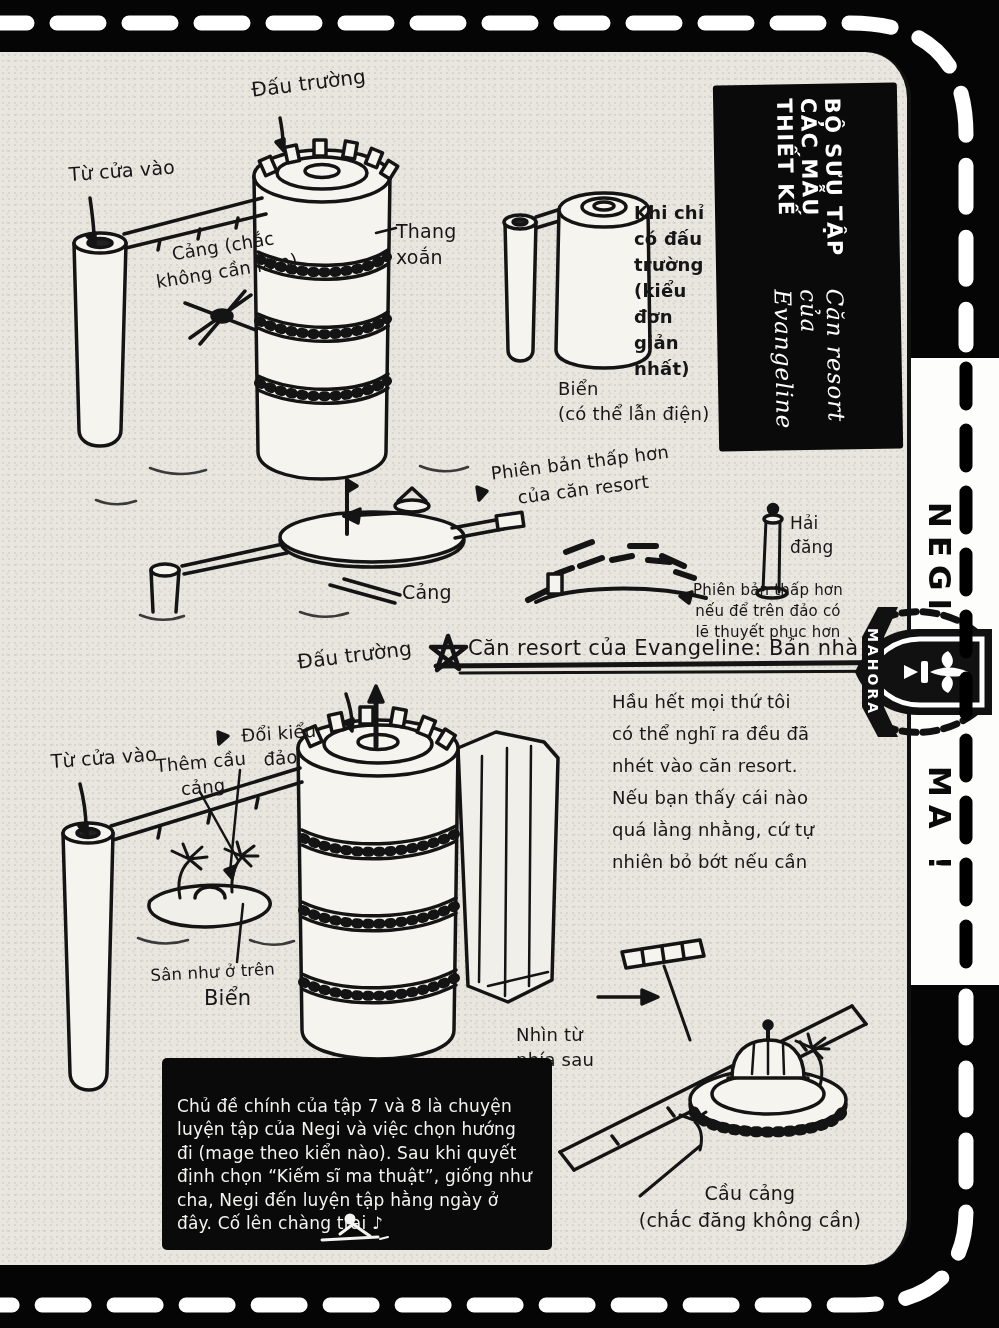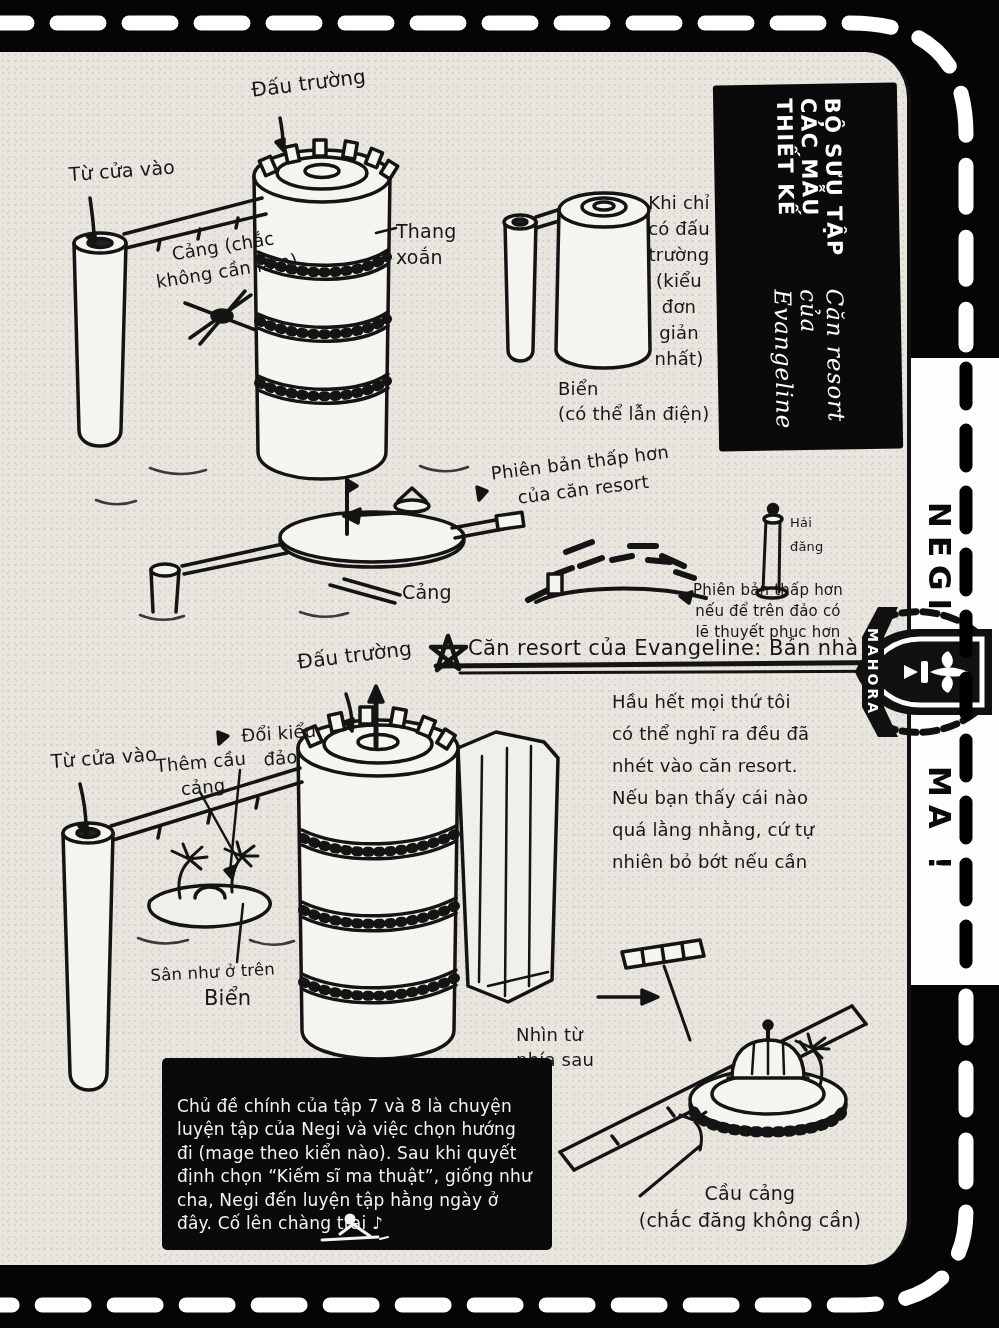--- a/index.html
+++ b/index.html
@@ -30,25 +30,25 @@
   .art{ z-index:3; } .dashes{ z-index:6; }
 
   .lbl{
     position:absolute; z-index:4; white-space:pre-line; color:#161616;
     transform-origin:left top; letter-spacing:.2px;
   }
   .l-top-arena{left:250px;top:78px;transform:rotate(-7deg);font-size:20px;}
   .l-top-entrance{left:68px;top:163px;transform:rotate(-4deg);font-size:19px;}
   .l-top-port{left:142px;top:246px;transform:rotate(-9deg);font-size:18px;text-align:center;width:160px;line-height:25px;}
   .l-top-spiral{left:396px;top:218px;font-size:19px;width:74px;line-height:26px;}
-  .l-top-simple{left:634px;top:190px;font-size:18px;line-height:26px;text-align:center;width:90px;}
+  .l-top-simple{left:634px;top:200px;font-size:18px;line-height:26px;width:90px;font-weight:bold;}
   .l-top-sea{left:558px;top:376px;font-size:18px;line-height:25px;}
   .l-mid-version{left:472px;top:462px;transform:rotate(-7deg);font-size:18px;text-align:center;width:214px;line-height:27px;}
   .l-mid-port{left:402px;top:581px;font-size:19px;}
-  .l-mid-lighthouse{left:790px;top:511px;font-size:13px;line-height:24px;}
+  .l-mid-lighthouse{left:790px;top:511px;font-size:17px;line-height:24px;}
   .l-mid-island-note{left:686px;top:580px;font-size:15px;line-height:21px;text-align:center;width:164px;}
   .l-heading{left:468px;top:636px;font-size:21px;letter-spacing:.4px;}
   .l-paragraph{left:612px;top:686px;font-size:18px;line-height:32px;}
   .l-bot-arena{left:296px;top:650px;transform:rotate(-7deg);font-size:20px;}
   .l-bot-island{left:226px;top:724px;transform:rotate(-4deg);font-size:18px;text-align:center;width:104px;line-height:25px;}
   .l-bot-entrance{left:50px;top:750px;transform:rotate(-4deg);font-size:19px;}
   .l-bot-pier{left:148px;top:754px;transform:rotate(-5deg);font-size:18px;text-align:center;width:104px;line-height:25px;}
   .l-bot-court{left:150px;top:966px;transform:rotate(-3deg);font-size:16.5px;}
   .l-bot-sea{left:204px;top:986px;font-size:21px;}
   .l-back-view{left:516px;top:986px;font-size:18px;line-height:25px;margin-top:36px;}

